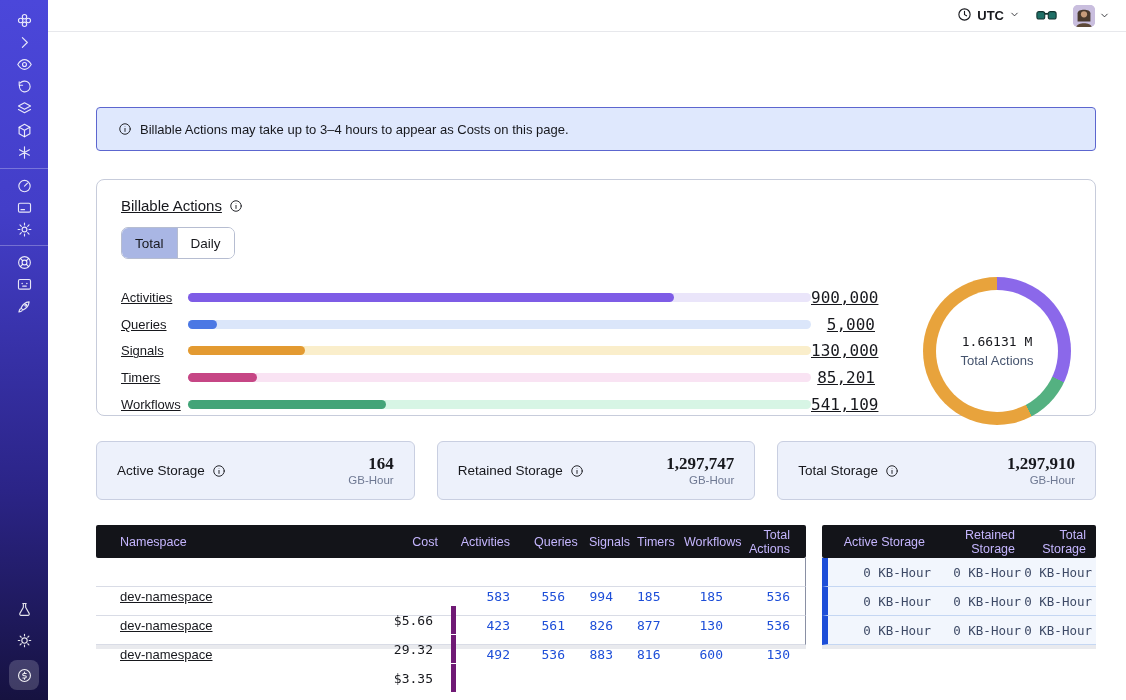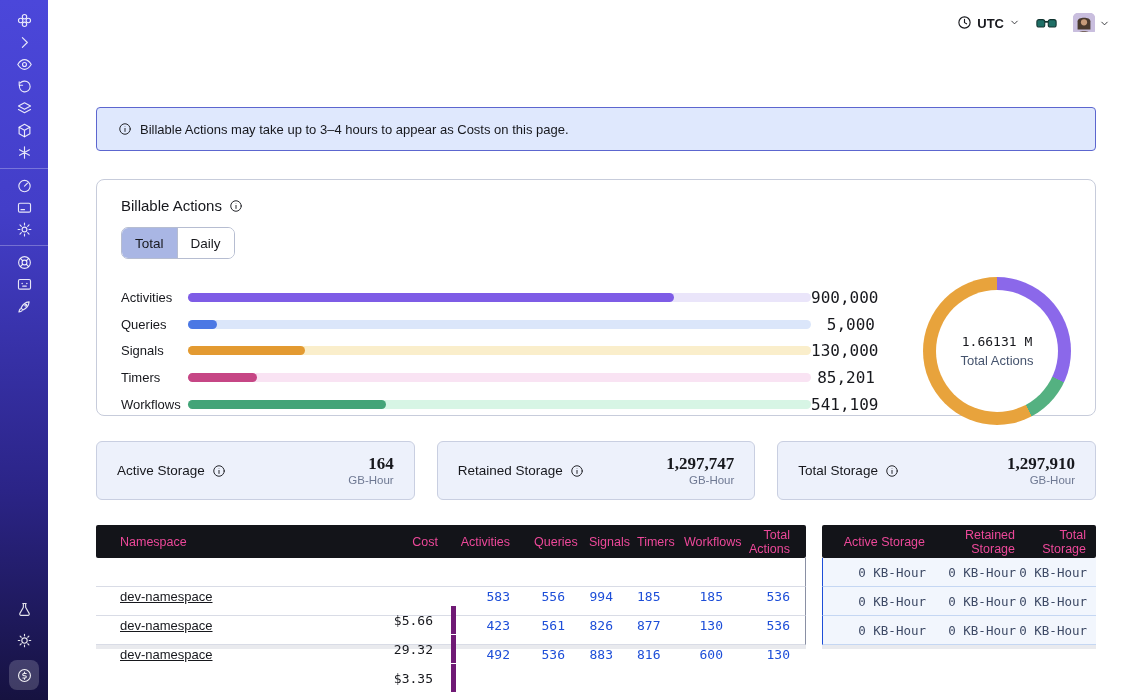--- a/index.html
+++ b/index.html
@@ -14,21 +14,21 @@
     background:linear-gradient(180deg,#4B47DA 0%,#433EC8 30%,#2B2487 70%,#161240 100%);
     display:flex; flex-direction:column; align-items:center; padding:9px 0 10px;
   }
   .icon-btn { width:34px; height:22px; display:flex; align-items:center; justify-content:center; cursor:pointer; flex:0 0 auto; }
   .icon-btn svg { width:17px; height:17px; stroke:rgba(255,255,255,.88); fill:none; stroke-width:1.6; stroke-linecap:round; stroke-linejoin:round; }
   .sb-divider { width:48px; height:1px; background:rgba(255,255,255,.28); margin:5px 0; flex:0 0 auto; }
   .sb-bottom { margin-top:auto; display:flex; flex-direction:column; align-items:center; gap:9px; }
   .coin-wrap { background:rgba(255,255,255,.18); border-radius:8px; width:30px; height:30px; display:flex; align-items:center; justify-content:center; }
   
   .topbar {
-    position:absolute; left:48px; right:0; top:8px; height:32px; background:#fff;
+    position:absolute; left:48px; right:0; top:0; height:32px; background:#fff;
     border-bottom:1px solid #e7e8ec; display:flex; align-items:center; justify-content:flex-end;
     gap:16px; padding-right:16px;
   }
   .tz { display:flex; align-items:center; gap:5px; font-size:13px; font-weight:bold; cursor:pointer; }
   .tz svg, .chev svg { stroke:#17181d; fill:none; stroke-width:1.8; stroke-linecap:round; stroke-linejoin:round; }
   .avatar-group { display:flex; align-items:center; gap:4px; cursor:pointer; }
   .avatar { width:22px; height:22px; border-radius:5px; overflow:hidden; background:#cabfe0; }
   
   .main { position:absolute; left:48px; top:32px; width:1078px; height:668px; padding:0 30px 0 48px; background:#fff; }
   .page-head { margin-top:56px; display:flex; justify-content:space-between; align-items:flex-start; }
@@ -38,21 +38,21 @@
     display:flex; align-items:center; gap:8px; height:33px; padding:0 14px;
     border:1px solid #a5abc0; border-radius:6px; background:#fff; font-size:13.5px; font-weight:500; cursor:pointer;
   }
   .period-btn svg { stroke:#17181d; fill:none; stroke-width:1.7; stroke-linecap:round; }
   .banner {
     margin-top:19px; height:44px; background:#dfe8fd; border:1px solid #5c66cf; border-radius:4px;
     display:flex; align-items:center; gap:8px; padding:0 21px; font-size:13px; color:#17181d;
   }
   .info-i svg { width:14px; height:14px; stroke:#17181d; fill:none; stroke-width:1.6; stroke-linecap:round; display:block; }
   
-  .bill-card { margin-top:28px; height:237px; border:1px solid #c7ccdb; border-radius:8px; padding:17px 24px 0; background:#fff; }
+  .bill-card { margin-top:28px; height:237px; border:1px solid #c7ccdb; border-radius:8px; padding:17px 24px 0; background:#fff;text-decoration:underline; }
   .bill-title { display:flex; align-items:center; gap:7px; font-size:15px; font-weight:500; }
   .seg { margin-top:13px; display:inline-flex; height:32px; border:1px solid #b6bdd1; border-radius:7px; overflow:hidden; }
   .seg .tab { padding:0 13px; display:flex; align-items:center; font-size:13.5px; background:#fff; cursor:pointer; }
   .seg .tab.active { background:#a9b6e4; }
   .seg .tab + .tab { border-left:1px solid #b6bdd1; }
   .chart-flex { margin-top:18px; display:flex; align-items:center; }
   .bars { width:792px; }
   .bar-row { display:flex; align-items:center; height:26.8px; }
   .bar-label { width:67px; font-size:13px; }
   .bar-track { flex:1; height:9px; border-radius:5px; position:relative; }
@@ -70,33 +70,33 @@
     display:flex; align-items:center; justify-content:space-between; padding:0 20px;
   }
   .storage-label { display:flex; align-items:center; gap:7px; font-size:13.5px; }
   .storage-right { text-align:right; }
   .storage-value { font-family:Liberation Serif, serif; font-size:17px; font-weight:bold; line-height:18px; }
   .storage-unit { font-size:11.5px; color:#6e7892; margin-top:1px; }
   
   .tables { margin-top:25px; display:flex; gap:16px; }
   .tbl-main { width:710px; }
   .tbl-storage { width:274px; }
-  .thead { height:33px; background:#131419; color:#ec4899; font-size:12.5px; font-weight:500; border-radius:2px; }
+  .thead { height:33px; background:#131419; color:#c4b5fd; font-size:12.5px; font-weight:500; border-radius:2px; }
   .grid-main { display:grid; grid-template-columns:264px 96px 78px 55px 48px 47px 63px 59px; align-items:center; height:100%; }
   .grid-storage { display:grid; grid-template-columns:103px 90px 81px; align-items:center; height:100%; }
   .cell-l { padding-left:24px; text-align:left; }
   .cell-r { text-align:right; padding-right:24px; }
   .cell-cost { text-align:right; padding-right:18px; }
   .cell-total { text-align:right; padding-right:16px; }
   .cell-sr { text-align:right; }
   .cell-sr-last { text-align:right; padding-right:10px; }
   .trow { height:29px; border-bottom:1px solid #d9dce6; border-right:1px solid #8a90a4; }
   .trow .grid-main { height:28px; }
   .trow .cell-cost { border-right:5px solid #701a75; height:28px; display:flex; align-items:center; justify-content:flex-end;margin-top:48px; }
-  .srow { height:29px; background:#f2f6fd; border-bottom:1px solid #c5d7f3; border-left:1px solid #1d4ed8; }
+  .srow { height:29px; background:#f2f6fd; border-bottom:1px solid #c5d7f3; border-left:6px solid #1d4ed8; }
   .ns-link { font-size:13px; color:#17181d; text-decoration:underline; cursor:pointer; }
   .num { font-family:"DejaVu Sans Mono",monospace; font-size:13px; color:#1d4ed8; }
   .num-dark { font-family:"DejaVu Sans Mono",monospace; font-size:13px; color:#17181d; }
   .snum { font-family:"DejaVu Sans Mono",monospace; font-size:12.5px; color:#3e4a66; }
   .bottom-strip { height:4px; background:#e9eaee; margin-top:0; }
 </style>
 </head>
 <body>
 
 <nav class="sidebar">

